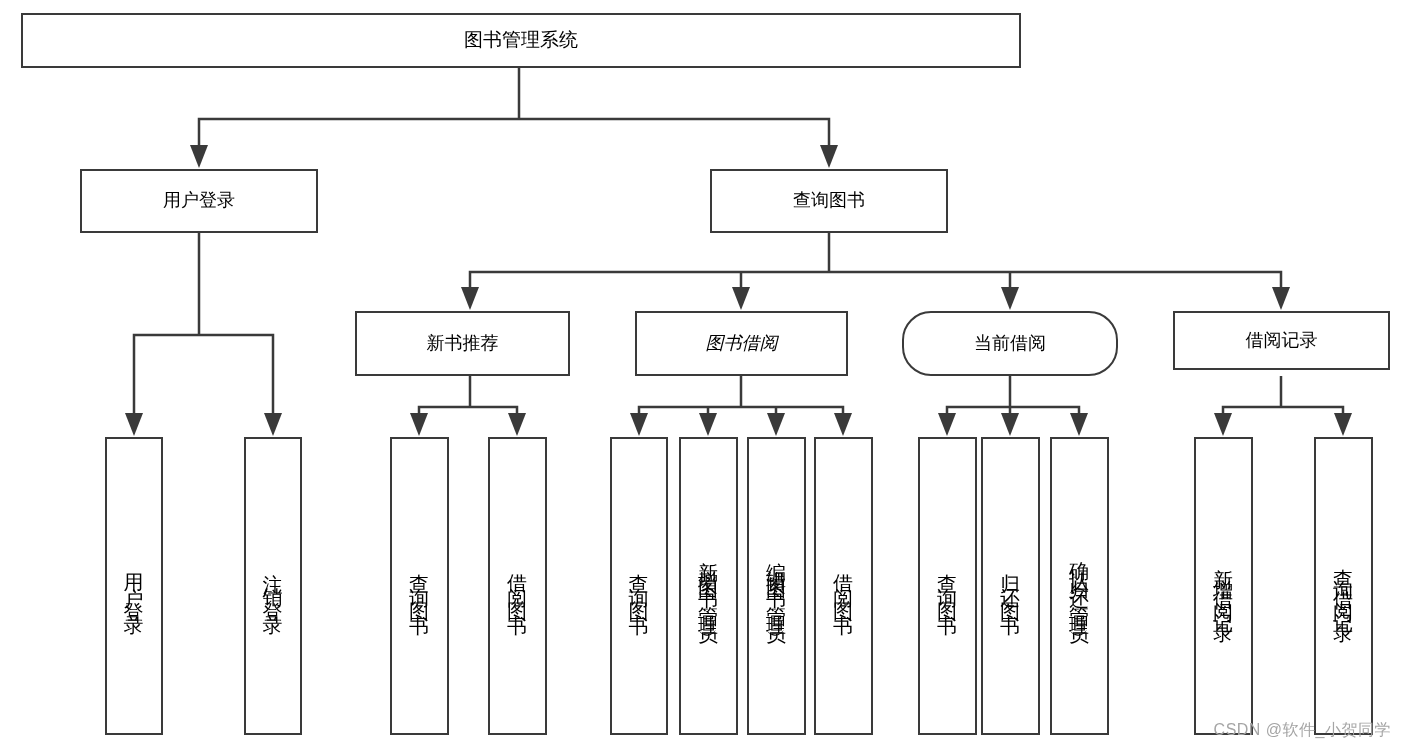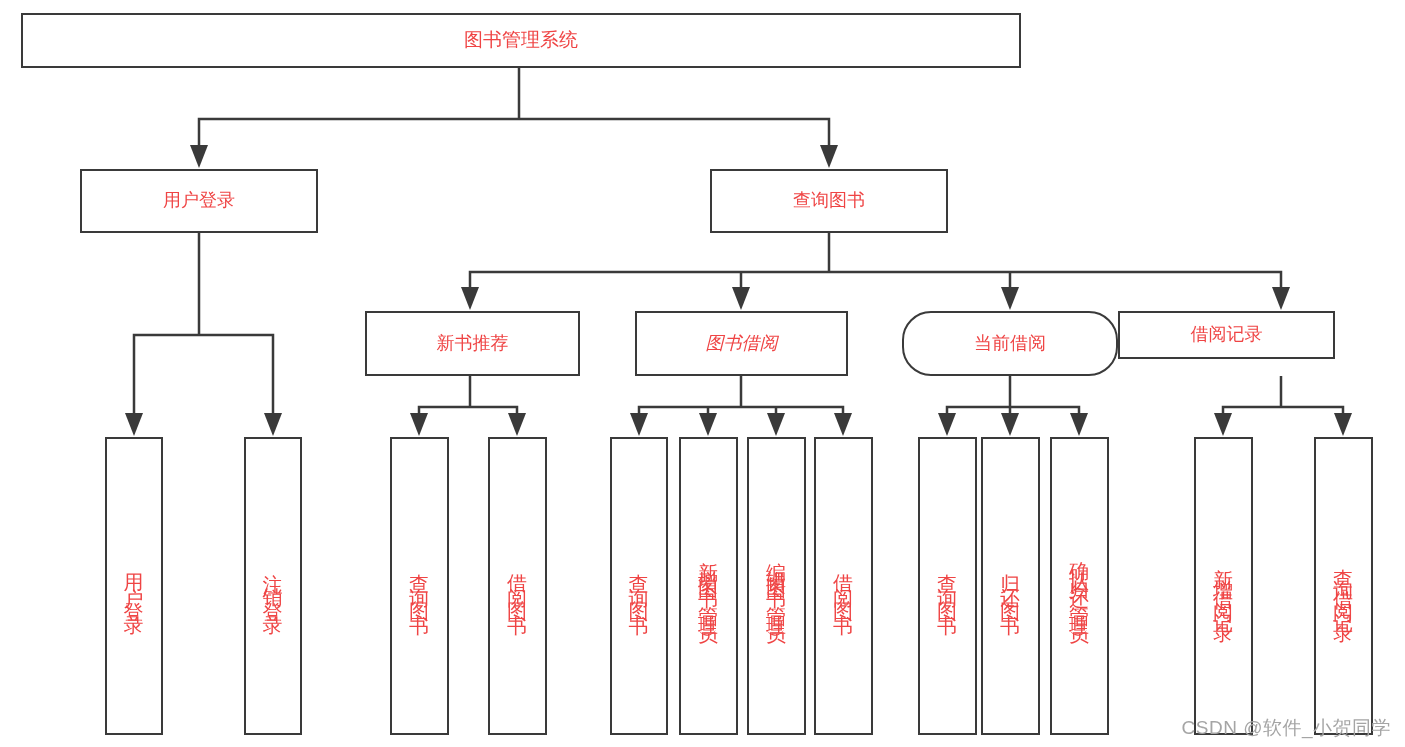--- a/index.html
+++ b/index.html
@@ -23,41 +23,41 @@
     height: 747px;
   }
   .node {
     position: absolute;
     box-sizing: border-box;
     background: #ffffff;
     border: 2.5px solid #3a3a3a;
     display: flex;
     align-items: center;
     justify-content: center;
-    color: #ef4444;
+    color: #000000;
     font-size: 18px;
     text-align: center;
     line-height: 1.2;
     white-space: nowrap;
   }
   .node.root { font-size: 19px; }
   .node.vert {
     writing-mode: vertical-rl;
     text-orientation: mixed;
     font-size: 20px;
   }
   .node.vert.s4 { letter-spacing: 14px; }
   .node.vert.s6 { letter-spacing: 11px; }
   .node.vert.s9 { letter-spacing: 9px;  }
   #watermark {
     position: absolute;
     right: 14px;
     bottom: 6px;
     color: #a5a5a5;
-    font-size: 19px;
+    font-size: 16px;
     letter-spacing: 0.5px;
     z-index: 5;
     white-space: nowrap;
   }
 </style>
 </head>
 <body>
 
 <div id="stage">
 
@@ -92,24 +92,24 @@
       <polygon points="1214,413 1232,413 1223,436"></polygon>
       <polygon points="1334,413 1352,413 1343,436"></polygon>
     </g>
   </svg>
 
   <div class="node root" style="left:21px; top:13px; width:1000px; height:55px;">图书管理系统</div>
 
   <div class="node" style="left:80px; top:169px; width:238px; height:64px;">用户登录</div>
   <div class="node" style="left:710px; top:169px; width:238px; height:64px;">查询图书</div>
 
-  <div class="node" style="left:365px; top:311px; width:215px; height:65px;">新书推荐</div>
+  <div class="node" style="left:355px; top:311px; width:215px; height:65px;">新书推荐</div>
   <div class="node" style="left:635px; top:311px; width:213px; height:65px;font-style:italic;">图书借阅</div>
   <div class="node" style="left:902px; top:311px; width:216px; height:65px;border-radius:29px;">当前借阅</div>
-  <div class="node" style="left:1118px; top:311px; width:217px; height:48px;">借阅记录</div>
+  <div class="node" style="left:1173px; top:311px; width:217px; height:59px;">借阅记录</div>
 
   <div class="node vert s4" style="left:105px; top:437px; width:58px; height:298px;">用户登录</div>
   <div class="node vert s4" style="left:244px; top:437px; width:58px; height:298px;">注销登录</div>
 
   <div class="node vert s4" style="left:390px; top:437px; width:59px; height:298px;">查询图书</div>
   <div class="node vert s4" style="left:488px; top:437px; width:59px; height:298px;">借阅图书</div>
 
   <div class="node vert s4" style="left:610px; top:437px; width:58px; height:298px;">查询图书</div>
   <div class="node vert s9" style="left:679px; top:437px; width:59px; height:298px;">新增图书（管理员）</div>
   <div class="node vert s9" style="left:747px; top:437px; width:59px; height:298px;">编辑图书（管理员）</div>

